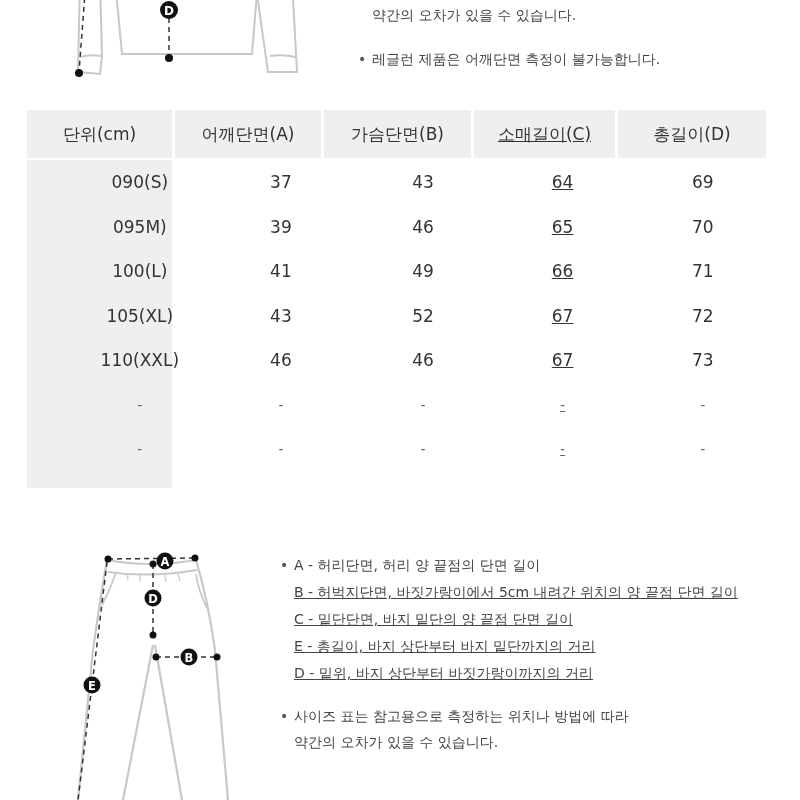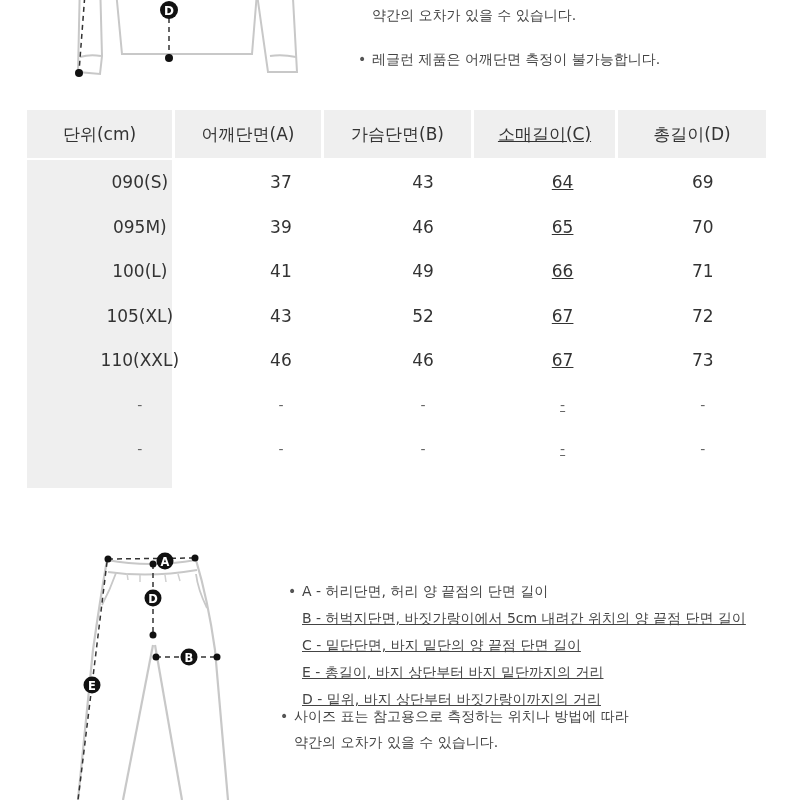--- a/index.html
+++ b/index.html
@@ -28,21 +28,21 @@
   .body-wrap { position: relative; margin-top: 2px; padding-left: 44px; }
   .first-col-bg { position: absolute; left: 0; top: 0; width: 145px; height: 328px; background: #efefef; }
   .data-row { display: flex; height: 44.5px; position: relative; align-items: center; }
   .data-cell { display: flex; align-items: center; justify-content: center; font-size: 17px; color: #333; margin-right: 3px; }
   .data-cell:last-child { margin-right: 0; }
   .w0 { width: 145px; } .w1 { width: 146px; } .w2 { width: 147px; } .w3 { width: 141px; text-decoration: underline; } .w4 { width: 148px; }
   .data-row .dash { color: #666; font-size: 14px; }
 
   
   #pants-svg { left: 60px; top: 540px; width: 220px; height: 260px; }
-  #pants-notes { left: 288px; top: 552px; margin-top: 26px; }
+  #pants-notes { left: 280px; top: 552px; }
   #pants-notes .line { font-size: 14px; line-height: 27px; color: #444; white-space: nowrap; }
   #pants-notes .indent { padding-left: 14px; text-decoration: underline; }
   #pants-notes2 { left: 280px; top: 703px; }
   #pants-notes2 .line { font-size: 14px; line-height: 26px; color: #444; white-space: nowrap; }
 </style>
 </head>
 <body>
 
 <svg id="shirt-svg" class="abs" viewBox="60 -20 260 100">
 

